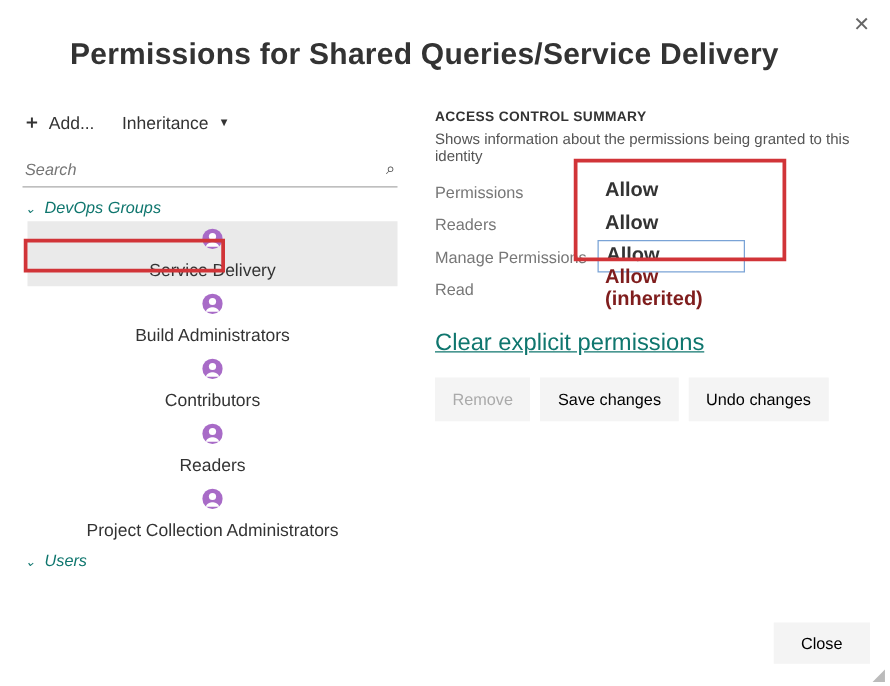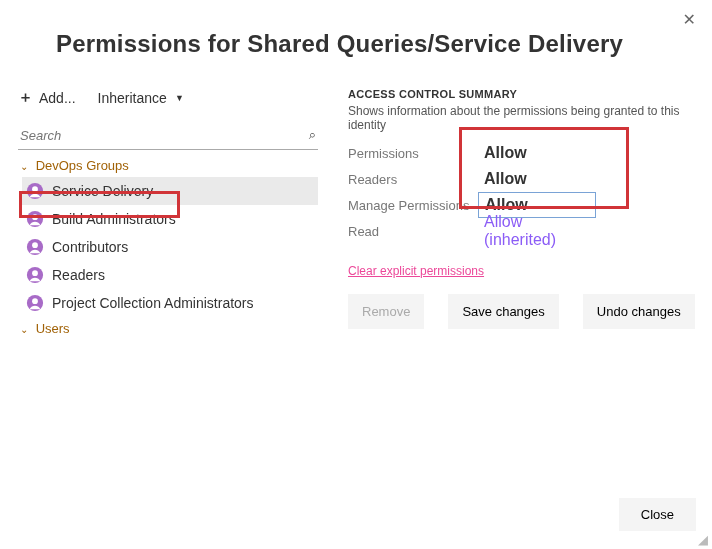--- a/index.html
+++ b/index.html
@@ -43,50 +43,51 @@
     border-bottom: 1px solid #aaa;
     padding: 4px 2px 6px 2px;
     margin-bottom: 4px;
   }
   .searchwrap input {
     flex: 1; border: none; outline: none;
     font-style: italic; font-size: 13px; color: #888;
     background: transparent;
   }
   .searchwrap .mag { font-size: 13px; color: #444; }
-  .group-hdr { font-size: 13px; color: #a16207; padding: 4px 2px; cursor: pointer; }
+  .group-hdr { font-size: 13px; color: #0f766e; padding: 4px 2px; cursor: pointer; font-style: italic; }
   .group-hdr .chev { font-size: 10px; display:inline-block; width:12px;}
   .list-item {
     display: flex; align-items: center; gap: 8px;
     padding: 5px 4px; cursor: pointer; font-size: 14px;
     margin-left: 4px;
+    flex-direction: column;
   }
   .list-item.selected { background: #eaeaea; }
   .ic { width: 18px; height: 18px; flex: 0 0 18px; }
   .highlight-red {
     border: 3px solid #d13438;
     position: absolute;
   }
   .red-sel { left: 19px; top: 191px; width: 161px; height: 27px; }
   .red-perm { left: 459px; top: 127px; width: 170px; height: 82px; pointer-events:none; }
 
   .right { flex: 1; }
   .acs-title { text-transform: uppercase; font-size: 11px; font-weight: 700; color: #333; letter-spacing: .3px; }
   .acs-sub { font-size: 12px; color: #555; margin: 4px 0 8px 0; }
   .perm-row { display: flex; align-items: center; height: 26px; }
   .perm-label { width: 130px; color: #777; font-size: 13px; }
   .perm-val {
     width: 118px; font-size: 16px; font-weight: 600; color: #333;
     padding: 3px 6px; cursor: pointer;
   }
-  .perm-val.inherit { font-weight: 400; color: #8b5cf6; }
+  .perm-val.inherit { font-weight: 700; color: #7f1d1d; }
   .perm-val.active { border: 1px solid #7aa3d6; }
 
-  .clear-link { margin-top: 20px; color: #ec4899; font-size: 12px; text-decoration: underline; cursor: pointer; display:inline-block;}
-  .btn-row { display:flex; gap: 24px; margin-top: 16px; }
+  .clear-link { margin-top: 20px; color: #0f766e; font-size: 19px; text-decoration: underline; cursor: pointer; display:inline-block;}
+  .btn-row { display:flex; gap: 8px; margin-top: 16px; }
   .btn {
     background: #f4f4f4; border: none; padding: 10px 14px;
     font-size: 13px; font-family: inherit; cursor: pointer;
   }
   .btn.disabled { color: #aaa; cursor: default; }
 
   .footer {
     position: absolute; bottom: 18px; right: 16px;
     display:flex; align-items:center; gap:6px;
   }

